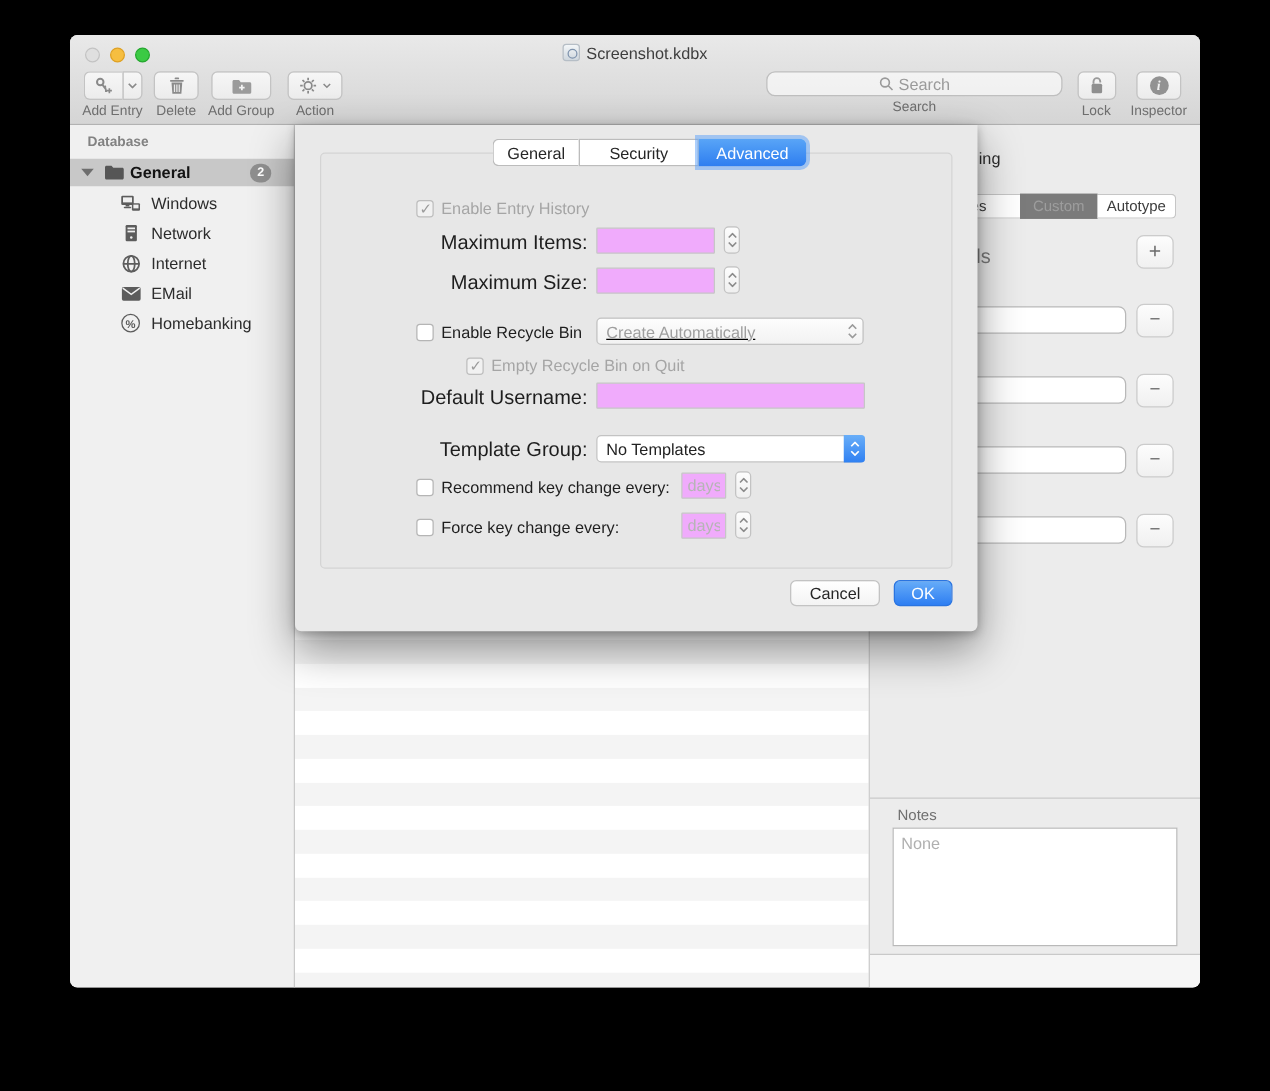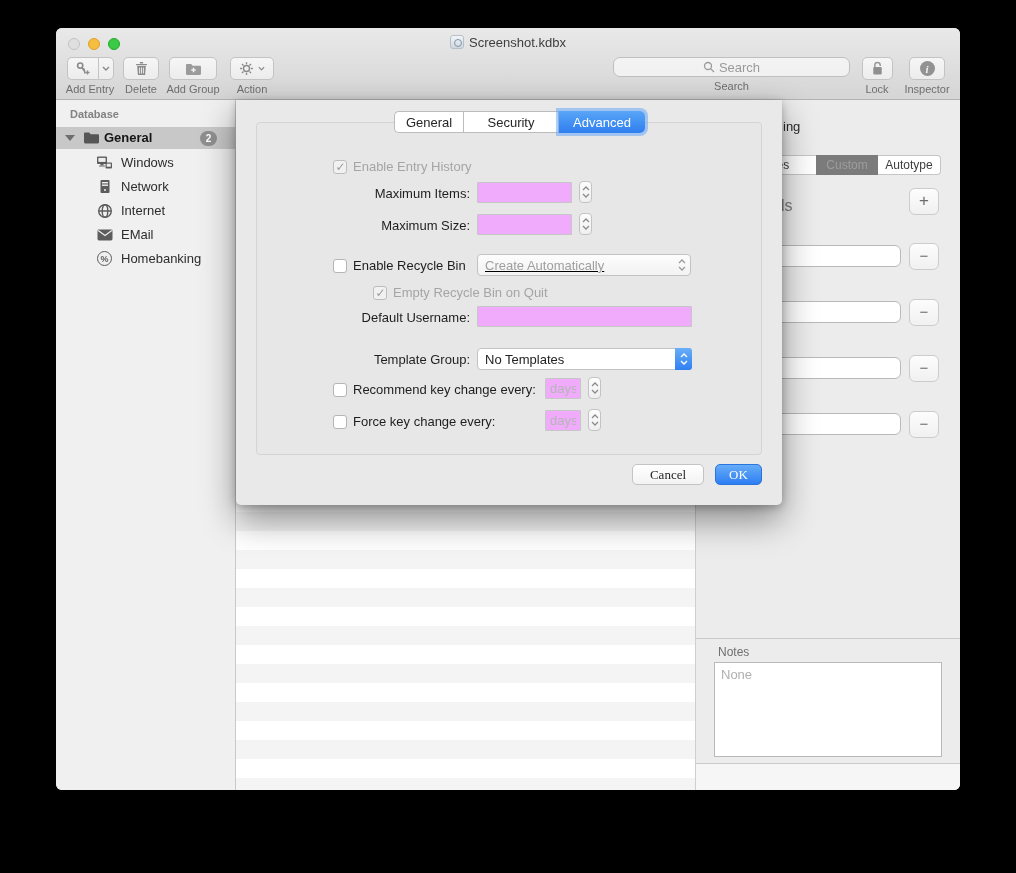--- a/index.html
+++ b/index.html
@@ -65,37 +65,37 @@
   
   #dialog { position:absolute; left:180px; top:72px; width:546px; height:405px; background:#e9e9e9; border-radius:0 0 5px 5px; box-shadow:0 15px 35px rgba(0,0,0,.42), 0 2px 8px rgba(0,0,0,.25); }
   #dlg-box { position:absolute; left:20px; top:22px; width:506px; height:333px; background:#e7e7e7; border:1px solid #d4d4d4; border-radius:4px; }
   #dlg-tabs { position:absolute; left:158px; top:11px; display:flex; height:22px; z-index:5; }
   .dtab { height:22px; display:flex; align-items:center; justify-content:center; font-size:13px; background:#fff; border:1px solid #bcbcbc; color:#262626; }
   .dtab:first-child { border-radius:5px 0 0 5px; width:69px; border-right:none; }
   .dtab:nth-child(2) { width:96px; }
   .dtab:last-child { border-radius:0 5px 5px 0; width:86px; border:none; }
   .dtab.sel { background:linear-gradient(#59a5f7,#2e7ef0); color:#fff; box-shadow:0 0 0 3px rgba(90,160,250,.5); }
 
-  .dlg-label { position:absolute; font-size:13px; color:#1e1e1e; white-space:nowrap; }
+  .dlg-label { position:absolute; font-size:16px; color:#1e1e1e; white-space:nowrap; }
   .dlg-label.right { width:134px; left:100px; text-align:right; }
   .dim { color:#a5a5a5 !important; }
   .checkbox { position:absolute; width:14px; height:14px; border-radius:3px; background:#fff; border:1px solid #b5b5b5; }
   .checkbox.checked { background:#f1f1f1; border-color:#bdbdbd; }
   .checkbox.checked:before { content:"\2713"; position:absolute; left:1.5px; top:-1px; font-size:12px; color:#9a9a9a; }
   .cb-label { position:absolute; font-size:13px; color:#1e1e1e; white-space:nowrap; }
   .txt-field { position:absolute; background:#f0abfc; border:1px solid #c6c6c6; border-radius:1px; font-size:13px; padding:0 4px; color:#222; outline:none; font-family:"Liberation Sans","DejaVu Sans",sans-serif; }
   .txt-field::placeholder { color:#b5b5b5; }
   .stepper { position:absolute; width:13px; height:22px; background:linear-gradient(#fdfdfd,#efefef); border:1px solid #c3c3c3; border-radius:4px; display:flex; flex-direction:column; align-items:center; justify-content:center; gap:2px; }
   .popup { position:absolute; height:22px; border:1px solid #c3c3c3; border-radius:4px; background:linear-gradient(#fdfdfd,#f2f2f2); display:flex; align-items:center; }
   .popup .p-text { flex:1; font-size:13px; padding-left:7px; color:#222; }
   .popup.disabled .p-text { color:#9f9f9f; }
   .popup .p-cap { width:17px; height:100%; display:flex; flex-direction:column; align-items:center; justify-content:center; gap:2px; }
   .popup.enabled .p-cap { background:linear-gradient(#69aef8,#2f80f2); border-radius:0 3px 3px 0; margin:-1px -1px -1px 0; height:22px; }
 
-  .dlg-btn { position:absolute; top:364px; height:21px; border-radius:5px; font-size:13px; display:flex; align-items:center; justify-content:center;font-family:Liberation Serif, serif; }
+  .dlg-btn { position:absolute; top:364px; height:21px; border-radius:5px; font-size:13px; display:flex; align-items:center; justify-content:center; }
   #btn-cancel { left:396px; width:72px; background:linear-gradient(#ffffff,#f3f3f3); border:1px solid #c3c3c3; color:#262626; }
   #btn-ok { left:479px; width:47px; background:linear-gradient(#66acf8,#2e7ef2); border:1px solid #2a74e0; color:#fff; }
 </style>
 </head>
 <body>
 
 <div id="window">
 
   <div id="header">
     <div id="tl-close" class="traffic"></div>

